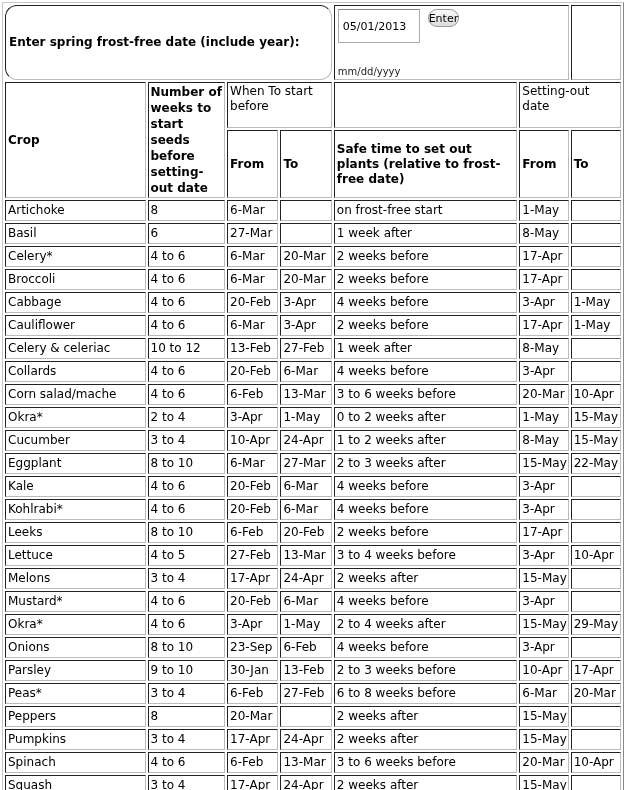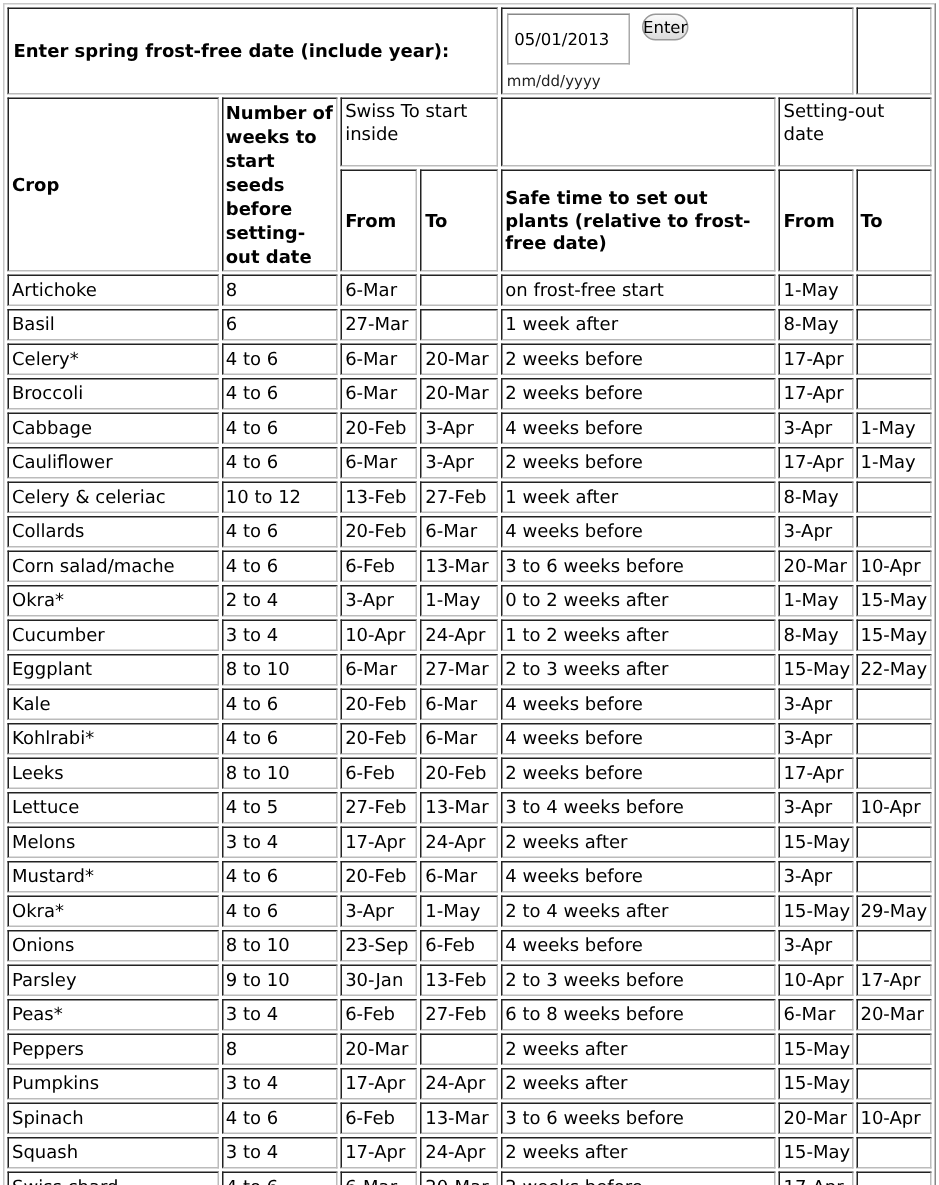--- a/index.html
+++ b/index.html
@@ -11,33 +11,33 @@
     width: 622px; table-layout: fixed;
   }
   table.main td {
     border: 1px solid; border-color: #222 #bbb #bbb #222;
     padding: 1px 2px; vertical-align: middle; line-height: 15px;
     overflow: hidden; white-space: nowrap;
   }
   tr.data td { height: 17px; }
   .b { font-weight: bold; margin-top: 48px; }
   .wrap { white-space: normal !important; }
-  .top-label { font-weight: bold; font-size: 12px; padding-left: 3px !important; }
+  .top-label { font-weight: bold; font-size: 12px; padding-left: 3px !important; border-radius: 12px; }
   .date-cell { vertical-align: top !important; padding: 3px 3px 0 3px !important; }
   .date-input {
     width: 82px; height: 34px; box-sizing: border-box;
     border: 1px solid #aaa; border-top-color: #888; font-family: "DejaVu Sans", sans-serif;
     font-size: 11px; padding: 1px 4px; background: #fff;
   }
   .enter-btn {
     margin-left: 4px; height: 18px; padding: 0 0; border-radius: 9px;
     border: 1px solid #999; background: linear-gradient(#fafafa, #dcdcdc);
     font-family: "DejaVu Sans", sans-serif; font-size: 11px; vertical-align: top;
   }
-  .hint { font-size: 10px; margin-top: 4px; display: block; color: #222; }
+  .hint { font-size: 10px; margin-top: 21px; display: block; color: #222; }
   .hdr-plain { vertical-align: top !important; white-space: normal !important; }
 </style>
 </head>
 <body>
 
 <table class="main">
   <colgroup>
     <col style="width:134px">
       <col style="width:74px">
       <col style="width:49px">
@@ -52,21 +52,21 @@
     <td colspan="2" class="date-cell">
       <input type="text" class="date-input" value="05/01/2013" style="">
       <button class="enter-btn">Enter</button>
       <span class="hint">mm/dd/yyyy</span>
     </td>
     <td></td>
   </tr>
   <tr style="height:38px">
     <td rowspan="2" class="b">Crop</td>
     <td rowspan="2" class="b wrap" style="line-height:16px;">Number of weeks to start seeds before setting-out date</td>
-    <td colspan="2" class="hdr-plain">Swiss To start inside</td>
+    <td colspan="2" class="hdr-plain">When To start before</td>
     <td></td>
     <td colspan="2" class="hdr-plain">Setting-out date</td>
   </tr>
   <tr style="height:56px">
     <td class="b">From</td>
     <td class="b">To</td>
     <td class="b wrap">Safe time to set out plants (relative to frost-free date)</td>
     <td class="b">From</td>
     <td class="b">To</td>
   </tr>

